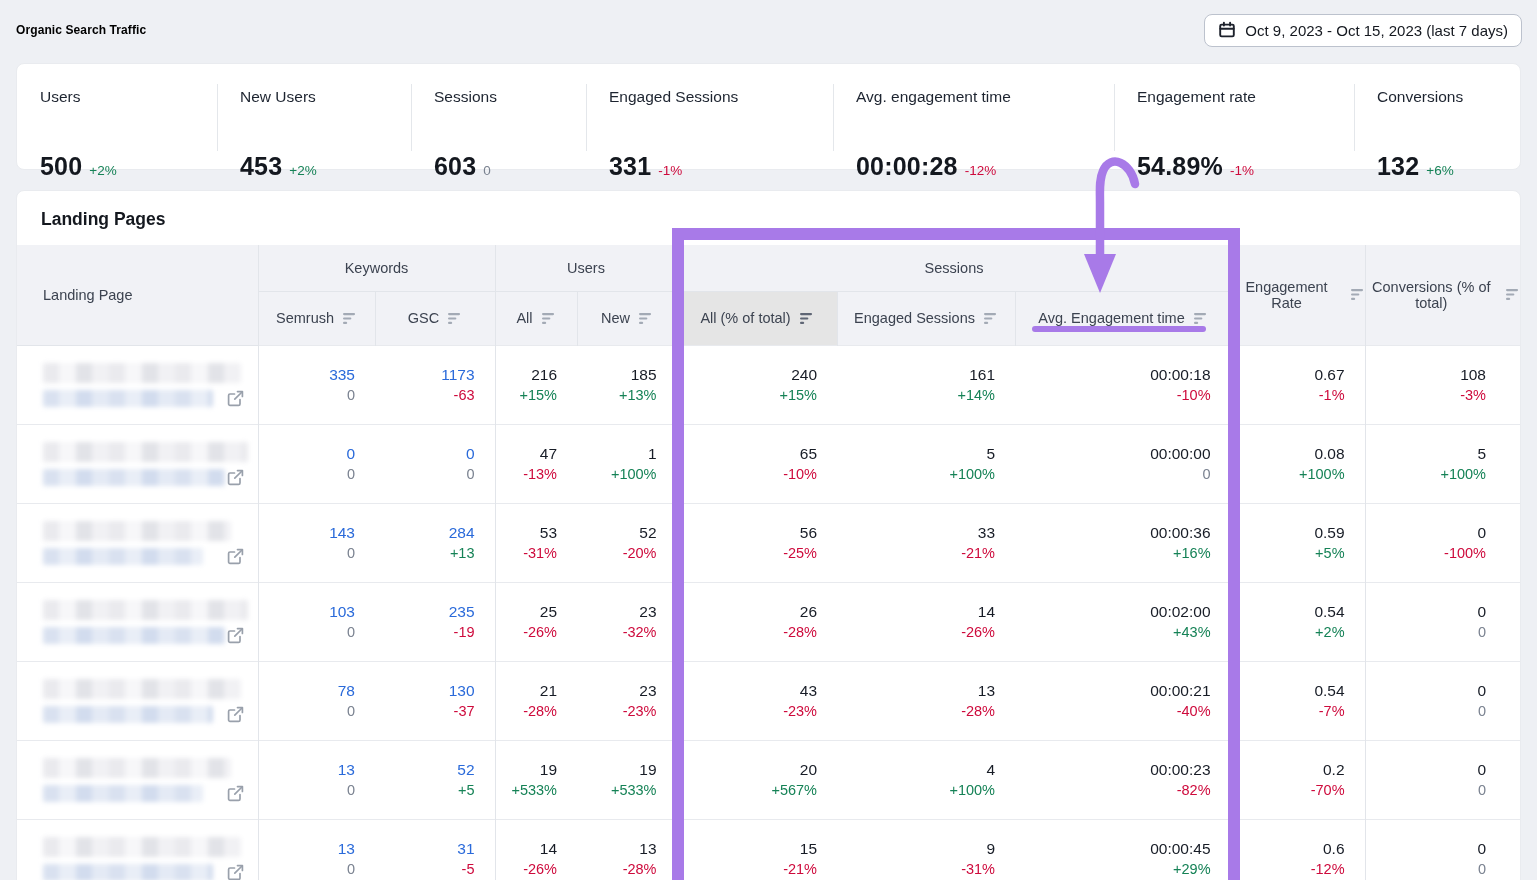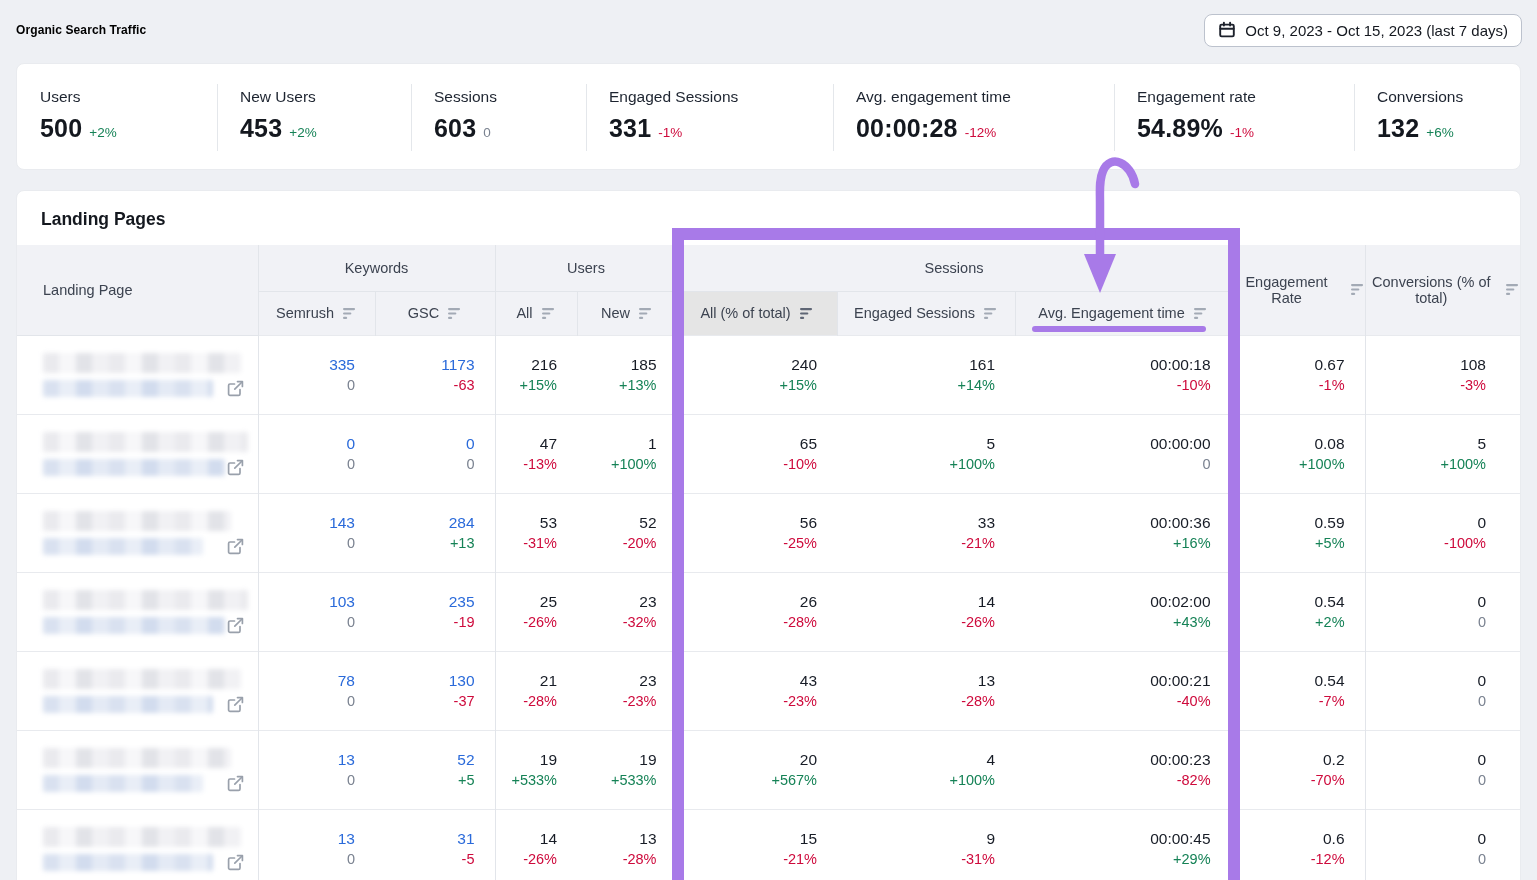--- a/index.html
+++ b/index.html
@@ -22,40 +22,40 @@
   .metric:nth-child(1){width:200px;}
   .metric:nth-child(2){width:194px;}
   .metric:nth-child(3){width:175px;}
   .metric:nth-child(4){width:247px;}
   .metric:nth-child(5){width:281px;}
   .metric:nth-child(6){width:240px;}
   .metric:nth-child(7){width:160px;}
   .metric:not(:first-child)::before { content:''; position:absolute; left:0; top:20px; bottom:18px; width:1px; background:#e4e7eb; }
   .m-label { font-size:15.5px; color:#1d2430; margin-bottom:8px; }
   .m-row { display:flex; align-items:baseline; gap:7px; }
-  .m-value { font-size:25px; font-weight:700; color:#14181f; letter-spacing:.2px; }
+  .m-value { font-size:25px; font-weight:700; color:#14181f; letter-spacing:.2px;margin-top:38px; }
   .delta { font-size:13.5px; }
   .delta.up { color:var(--positive-green,#158256); }
   .delta.down { color:var(--negative-red,#ce0a3c); }
   .delta.flat { color:#7a8290; }
 
   
   .lp-card { position:absolute; left:16px; top:190px; width:1505px; height:714px; overflow:hidden; }
   .lp-title { font-size:17.5px; font-weight:700; color:#14181f; padding:18px 0 15px 24px;border-radius:7px; }
 
   table { width:100%; border-collapse:collapse; table-layout:fixed; }
   col.c-lp{width:241px;} col.c-sem{width:117px;} col.c-gsc{width:120px;}
   col.c-uall{width:82px;} col.c-unew{width:100px;}
   col.c-sall{width:160px;} col.c-eng{width:178px;} col.c-avg{width:216px;}
   col.c-rate{width:134px;}
   thead th { background:#f1f2f6; font-weight:400; font-size:14.5px; color:#3c4350; }
   .gb { border-left:1px solid #e2e5ea; }
   .group-row th { height:46px; border-bottom:1px solid #e2e5ea; }
   .group-row .th-tall { border-bottom:none; }
-  .sub-row th { height:44px;margin-left:28px; }
+  .sub-row th { height:54px;margin-left:28px; }
   .th-lp { text-align:left; padding-left:26px; border-bottom:none; }
   .th-sub.active { background:#e5e5e5; }
   .th-flex { display:inline-flex; align-items:center; gap:8px; justify-content:center; }
   .sort { color:#a3aab5; flex:none; }
   .th-sub.active .sort { color:#5f6675; }
   th { cursor:default; }
 
   tbody td { height:79px; border-top:1px solid #e8eaee; background:#fff; vertical-align:middle; }
   td.num { text-align:right; padding-right:20px; }
   td.last { padding-right:34px;margin-left:35px; }

